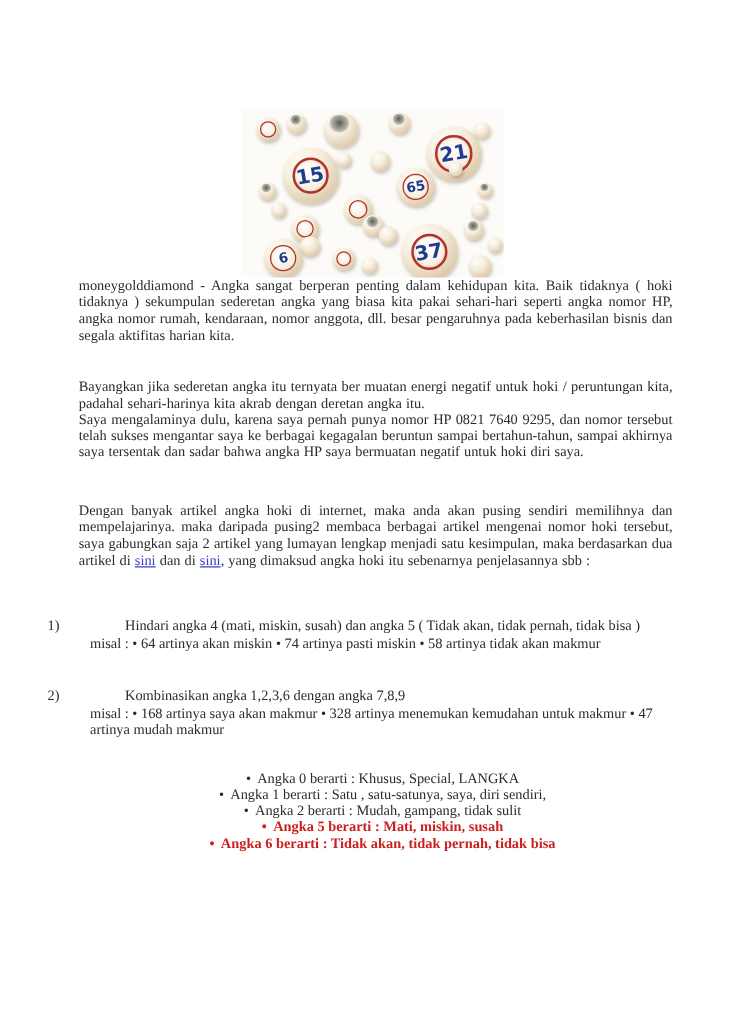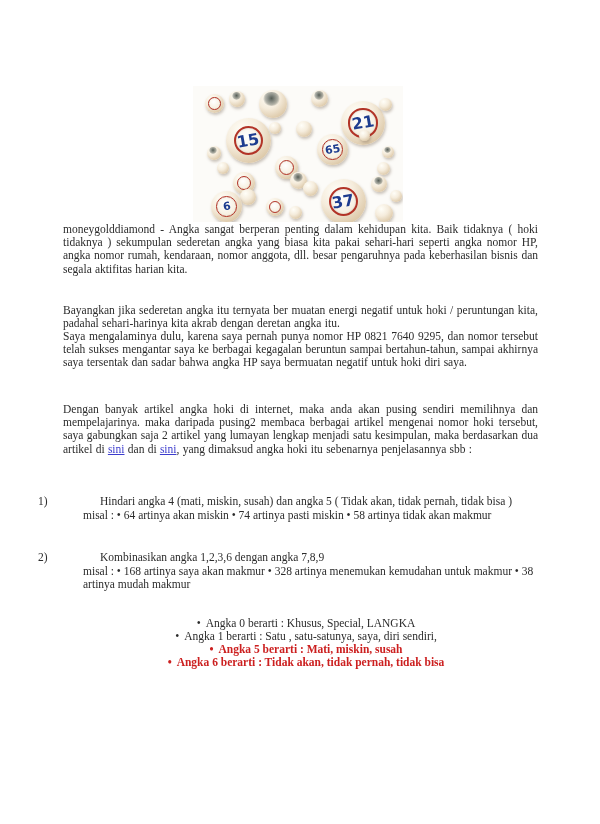--- a/index.html
+++ b/index.html
@@ -48,21 +48,21 @@
   #p2 { top:292px;margin-top:12px; }
   #p3 { top:330px; }
   #p4 { top:403px; }
   .link { color:var(--link-blue,#3c3ccd); text-decoration:underline; cursor:pointer; }
 
   .num-item { position:absolute; left:38px; width:501px; font-size:11.5px; line-height:13.5px; }
   #item1 { top:495px; }
   #item2 { top:551px; }
   .num { position:absolute; left:0; top:0; }
   .ni-line1 { display:block; margin-left:34px; text-indent:28px; }
-  .ni-line2 { display:block; margin-left:45px; }
+  .ni-line2 { display:block; margin-left:34px; }
 
   .bullets { position:absolute; left:70px; top:617px; width:472px; font-size:11.5px; line-height:13.1px; }
   .bullet-line { white-space:nowrap;text-align:center; }
   .bullet-line .marker { margin-right:5px; }
   .bullet-line.red { color:var(--warning-red,#cc2020); font-weight:bold; }
 </style>
 </head>
 <body>
 
 <div class="page">
@@ -213,30 +213,33 @@
 
   <div class="num-item" id="item1">
     <span class="num">1)</span>
     <span class="ni-line1">Hindari angka 4 (mati, miskin, susah) dan angka 5 ( Tidak akan, tidak pernah, tidak bisa )</span>
     <span class="ni-line2">misal : • 64 artinya akan miskin • 74 artinya pasti miskin • 58 artinya tidak akan makmur</span>
   </div>
 
   <div class="num-item" id="item2">
     <span class="num">2)</span>
     <span class="ni-line1">Kombinasikan angka 1,2,3,6 dengan angka 7,8,9</span>
-    <span class="ni-line2">misal : • 168 artinya saya akan makmur • 328 artinya menemukan kemudahan untuk makmur • 38 artinya mudah makmur</span>
+    <span class="ni-line2">misal : • 168 artinya saya akan makmur • 328 artinya menemukan kemudahan untuk makmur • 47 artinya mudah makmur</span>
   </div>
 
   <div class="bullets">
       <div class="bullet-line">
       <span class="marker">•</span><span class="btext">Angka 0 berarti : Khusus, Special, LANGKA</span>
     </div>
       <div class="bullet-line">
       <span class="marker">•</span><span class="btext">Angka 1 berarti : Satu , satu-satunya, saya, diri sendiri,</span>
     </div>
+      <div class="bullet-line">
+      <span class="marker">•</span><span class="btext">Angka 2 berarti : Mudah, gampang, tidak sulit</span>
+    </div>
       <div class="bullet-line red">
       <span class="marker">•</span><span class="btext">Angka 5 berarti : Mati, miskin, susah</span>
     </div>
       <div class="bullet-line red">
       <span class="marker">•</span><span class="btext">Angka 6 berarti : Tidak akan, tidak pernah, tidak bisa</span>
     </div>
     </div>
 
 </div>
 

